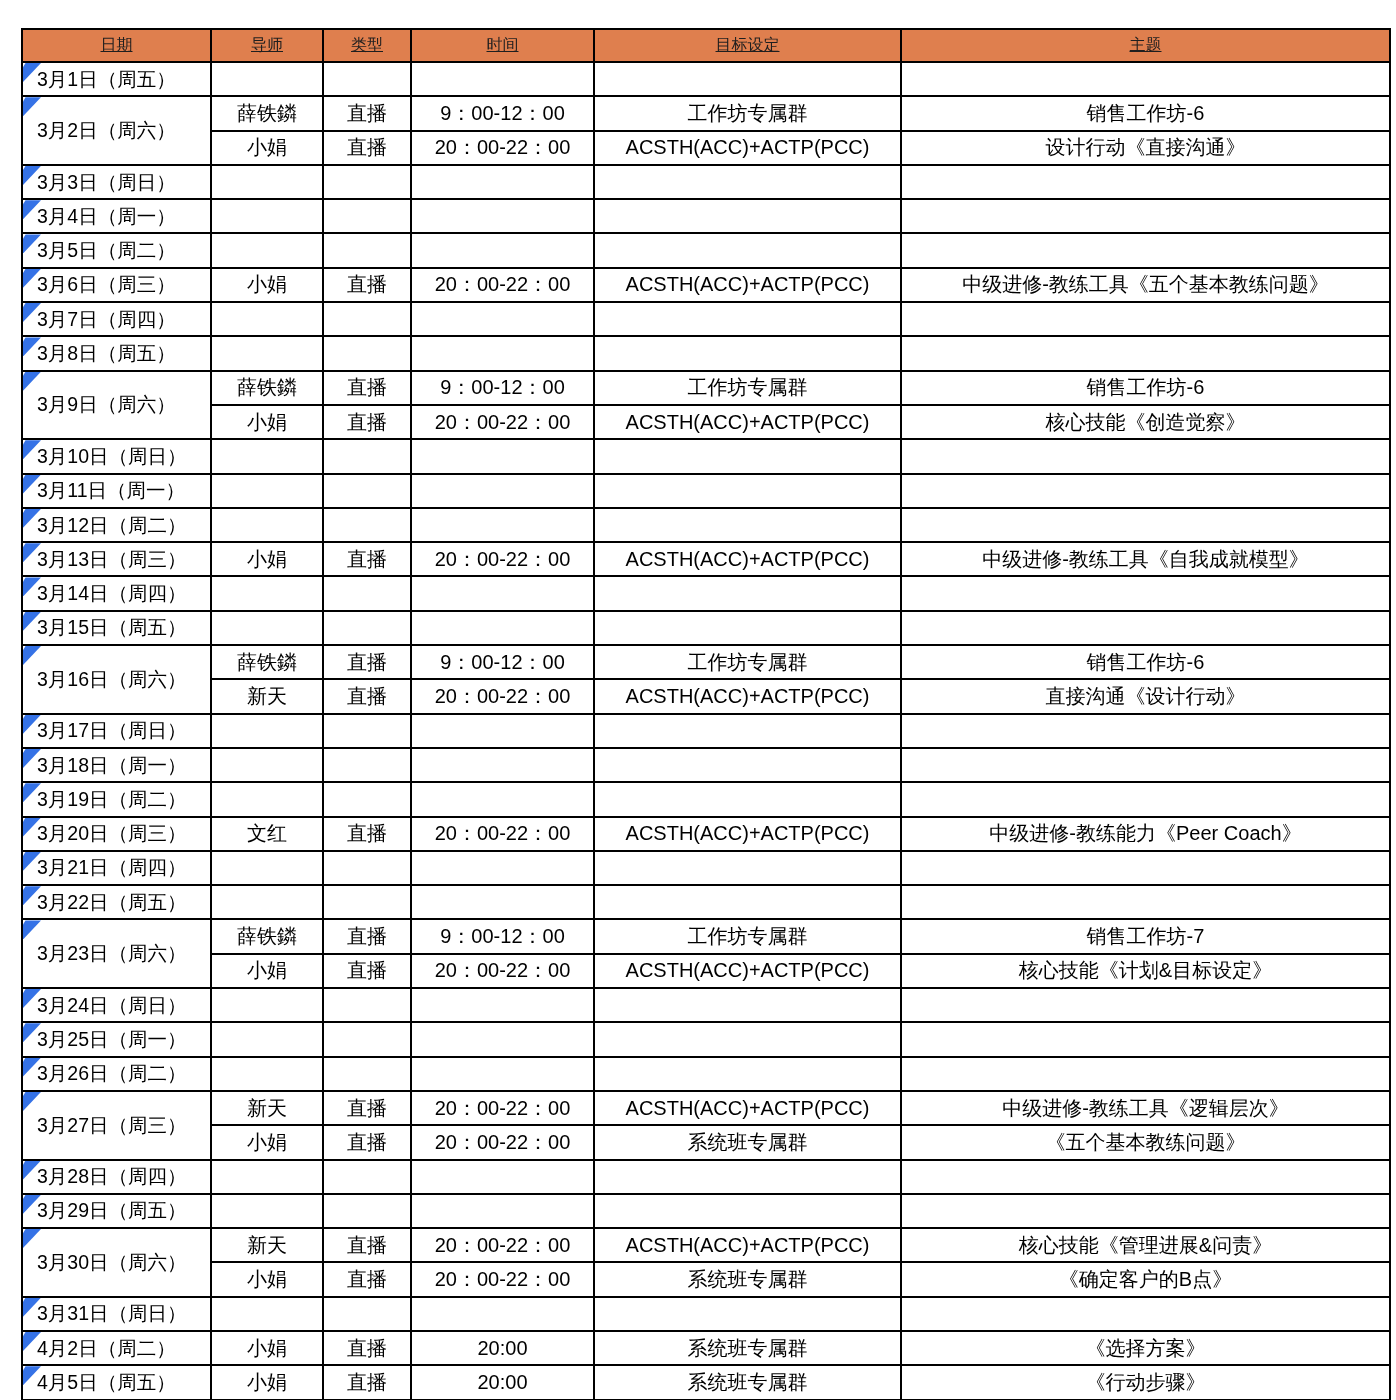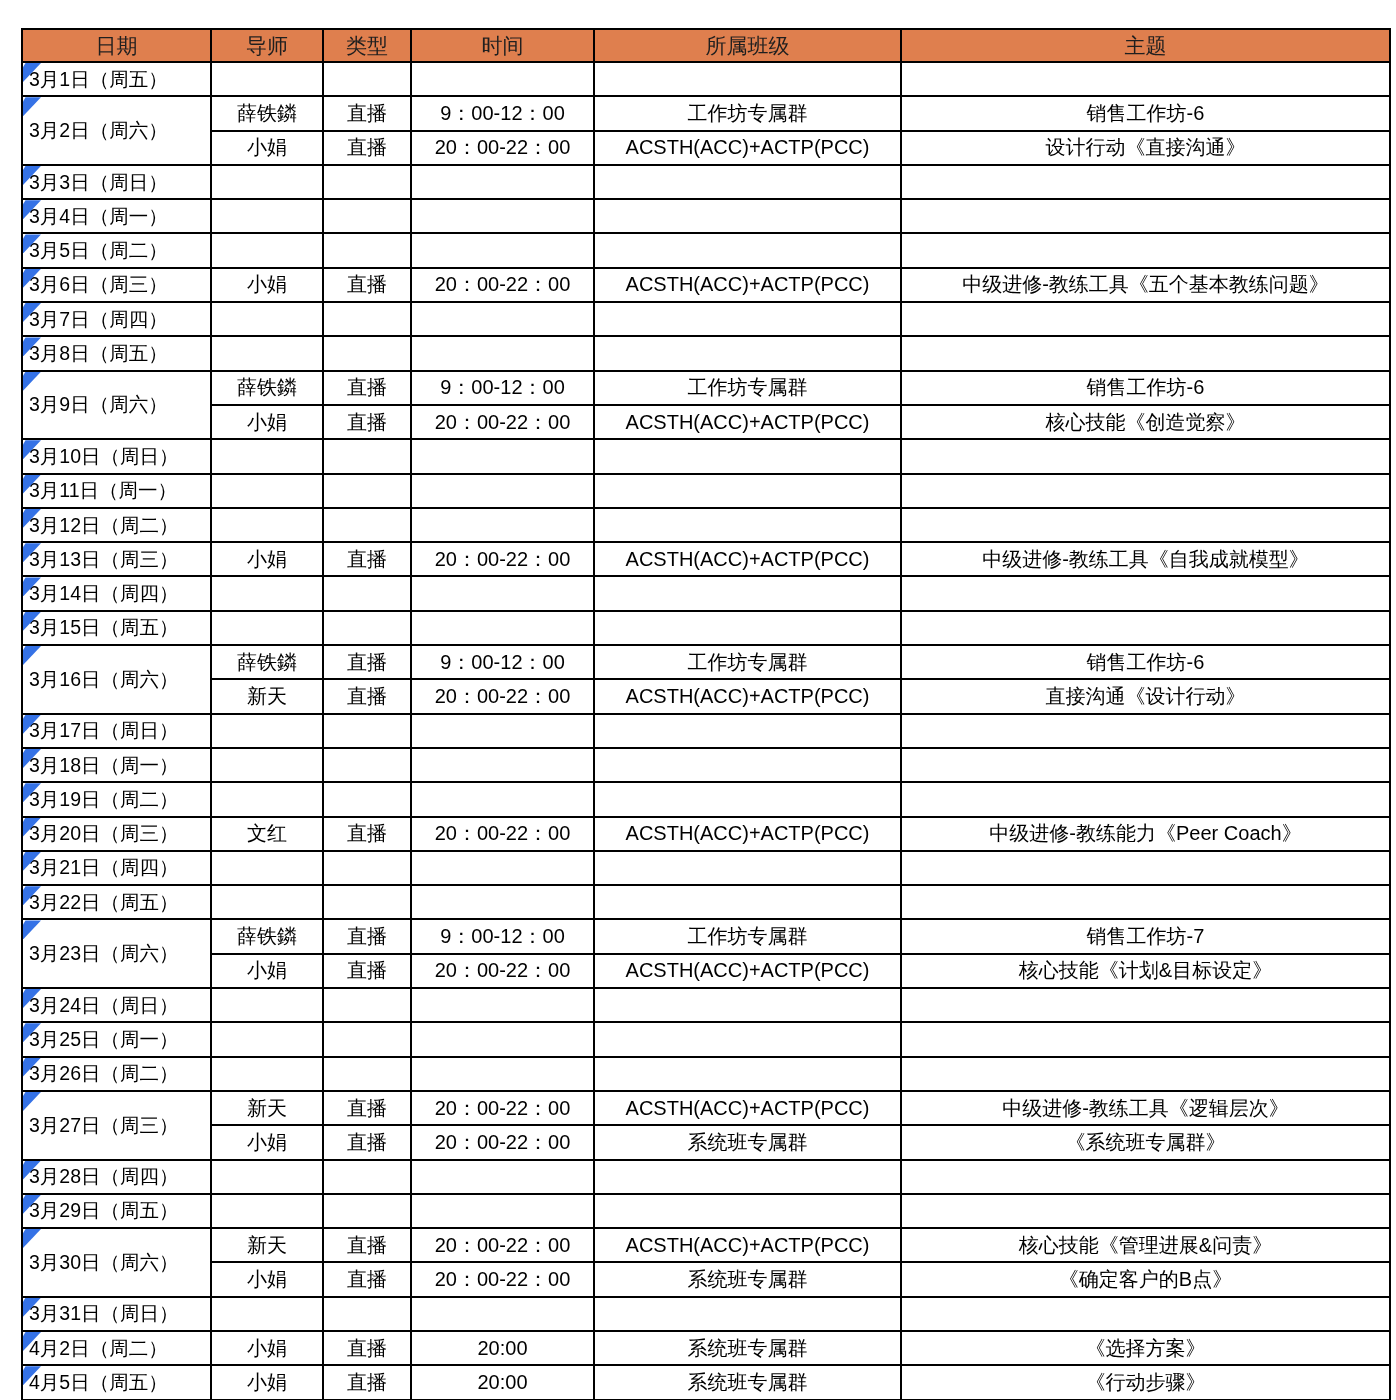--- a/index.html
+++ b/index.html
@@ -27,35 +27,36 @@
 
   th,td{
     border:2px solid var(--border-color);
     padding:0;
     overflow:hidden;
     white-space:nowrap;
   }
   th{
     background:var(--header-bg);
     height:31px;
-    font-size:21px;
+    font-size:16px;
     font-weight:500;
     color:#1f1f1f;
     text-align:center;
+    text-decoration:underline;
   }
   td{
     height:32.3px;
     font-size:20px;
     font-weight:500;
     text-align:center;
     vertical-align:middle;
   }
   td.date-cell{
     text-align:left;
-    padding-left:6px;
+    padding-left:14px;
     position:relative;
     font-size:19.5px;
   }
   .flag{
     position:absolute;top:0;left:0;
     width:18px;height:19px;
     background:var(--flag-blue);
     clip-path:polygon(14% 0,100% 0,0 100%,0 22%);
   }
   tr.partial td{
@@ -77,21 +78,21 @@
       <col class="c-time">
         <col class="c-class">
         <col class="c-topic">
     </colgroup>
     <thead>
       <tr id="head-row">
           <th>日期</th>
           <th>导师</th>
           <th>类型</th>
           <th>时间</th>
-          <th>所属班级</th>
+          <th>目标设定</th>
           <th>主题</th>
         </tr>
     </thead>
     <tbody id="body-rows">
         <tr>
           <td class="date-cell" rowspan="1"><span class="flag"></span><span>3月1日（周五）</span></td>
           <td></td>
           <td></td>
           <td></td>
           <td></td>
@@ -331,21 +332,21 @@
           <td>直播</td>
           <td>20：00-22：00</td>
           <td>ACSTH(ACC)+ACTP(PCC)</td>
           <td>中级进修-教练工具《逻辑层次》</td>
         </tr>
         <tr>
           <td>小娟</td>
           <td>直播</td>
           <td>20：00-22：00</td>
           <td>系统班专属群</td>
-          <td>《系统班专属群》</td>
+          <td>《五个基本教练问题》</td>
         </tr>
         <tr>
           <td class="date-cell" rowspan="1"><span class="flag"></span><span>3月28日（周四）</span></td>
           <td></td>
           <td></td>
           <td></td>
           <td></td>
           <td></td>
         </tr>
         <tr>

